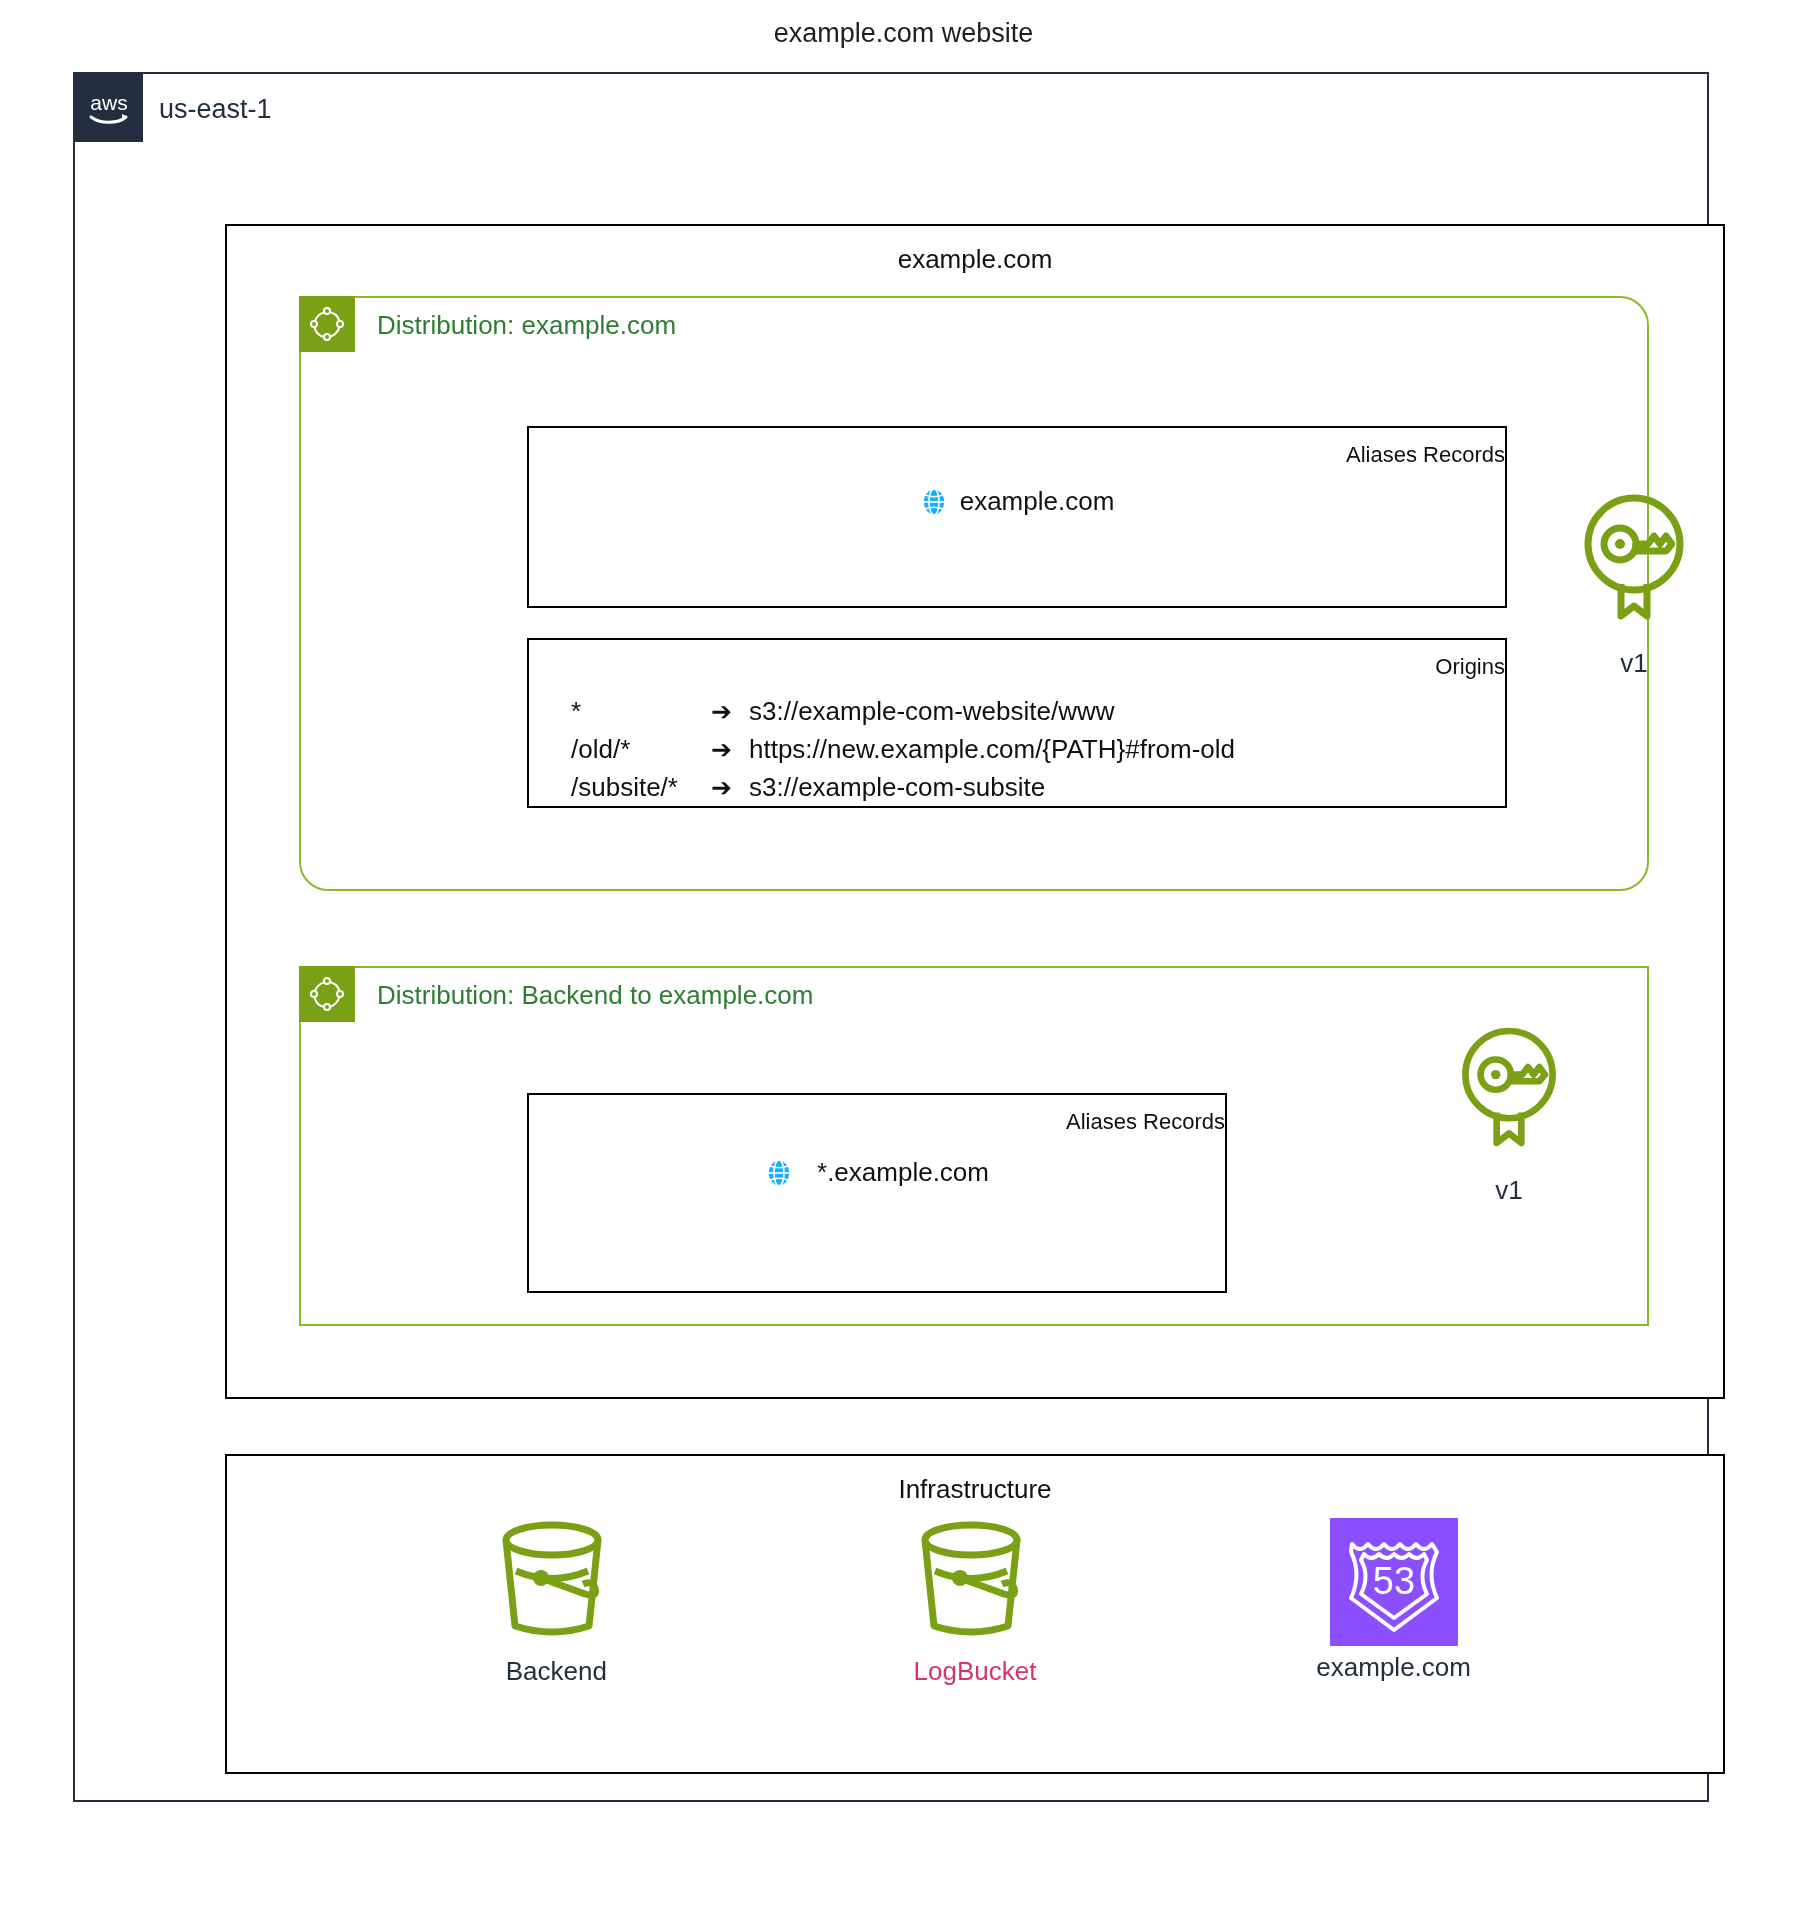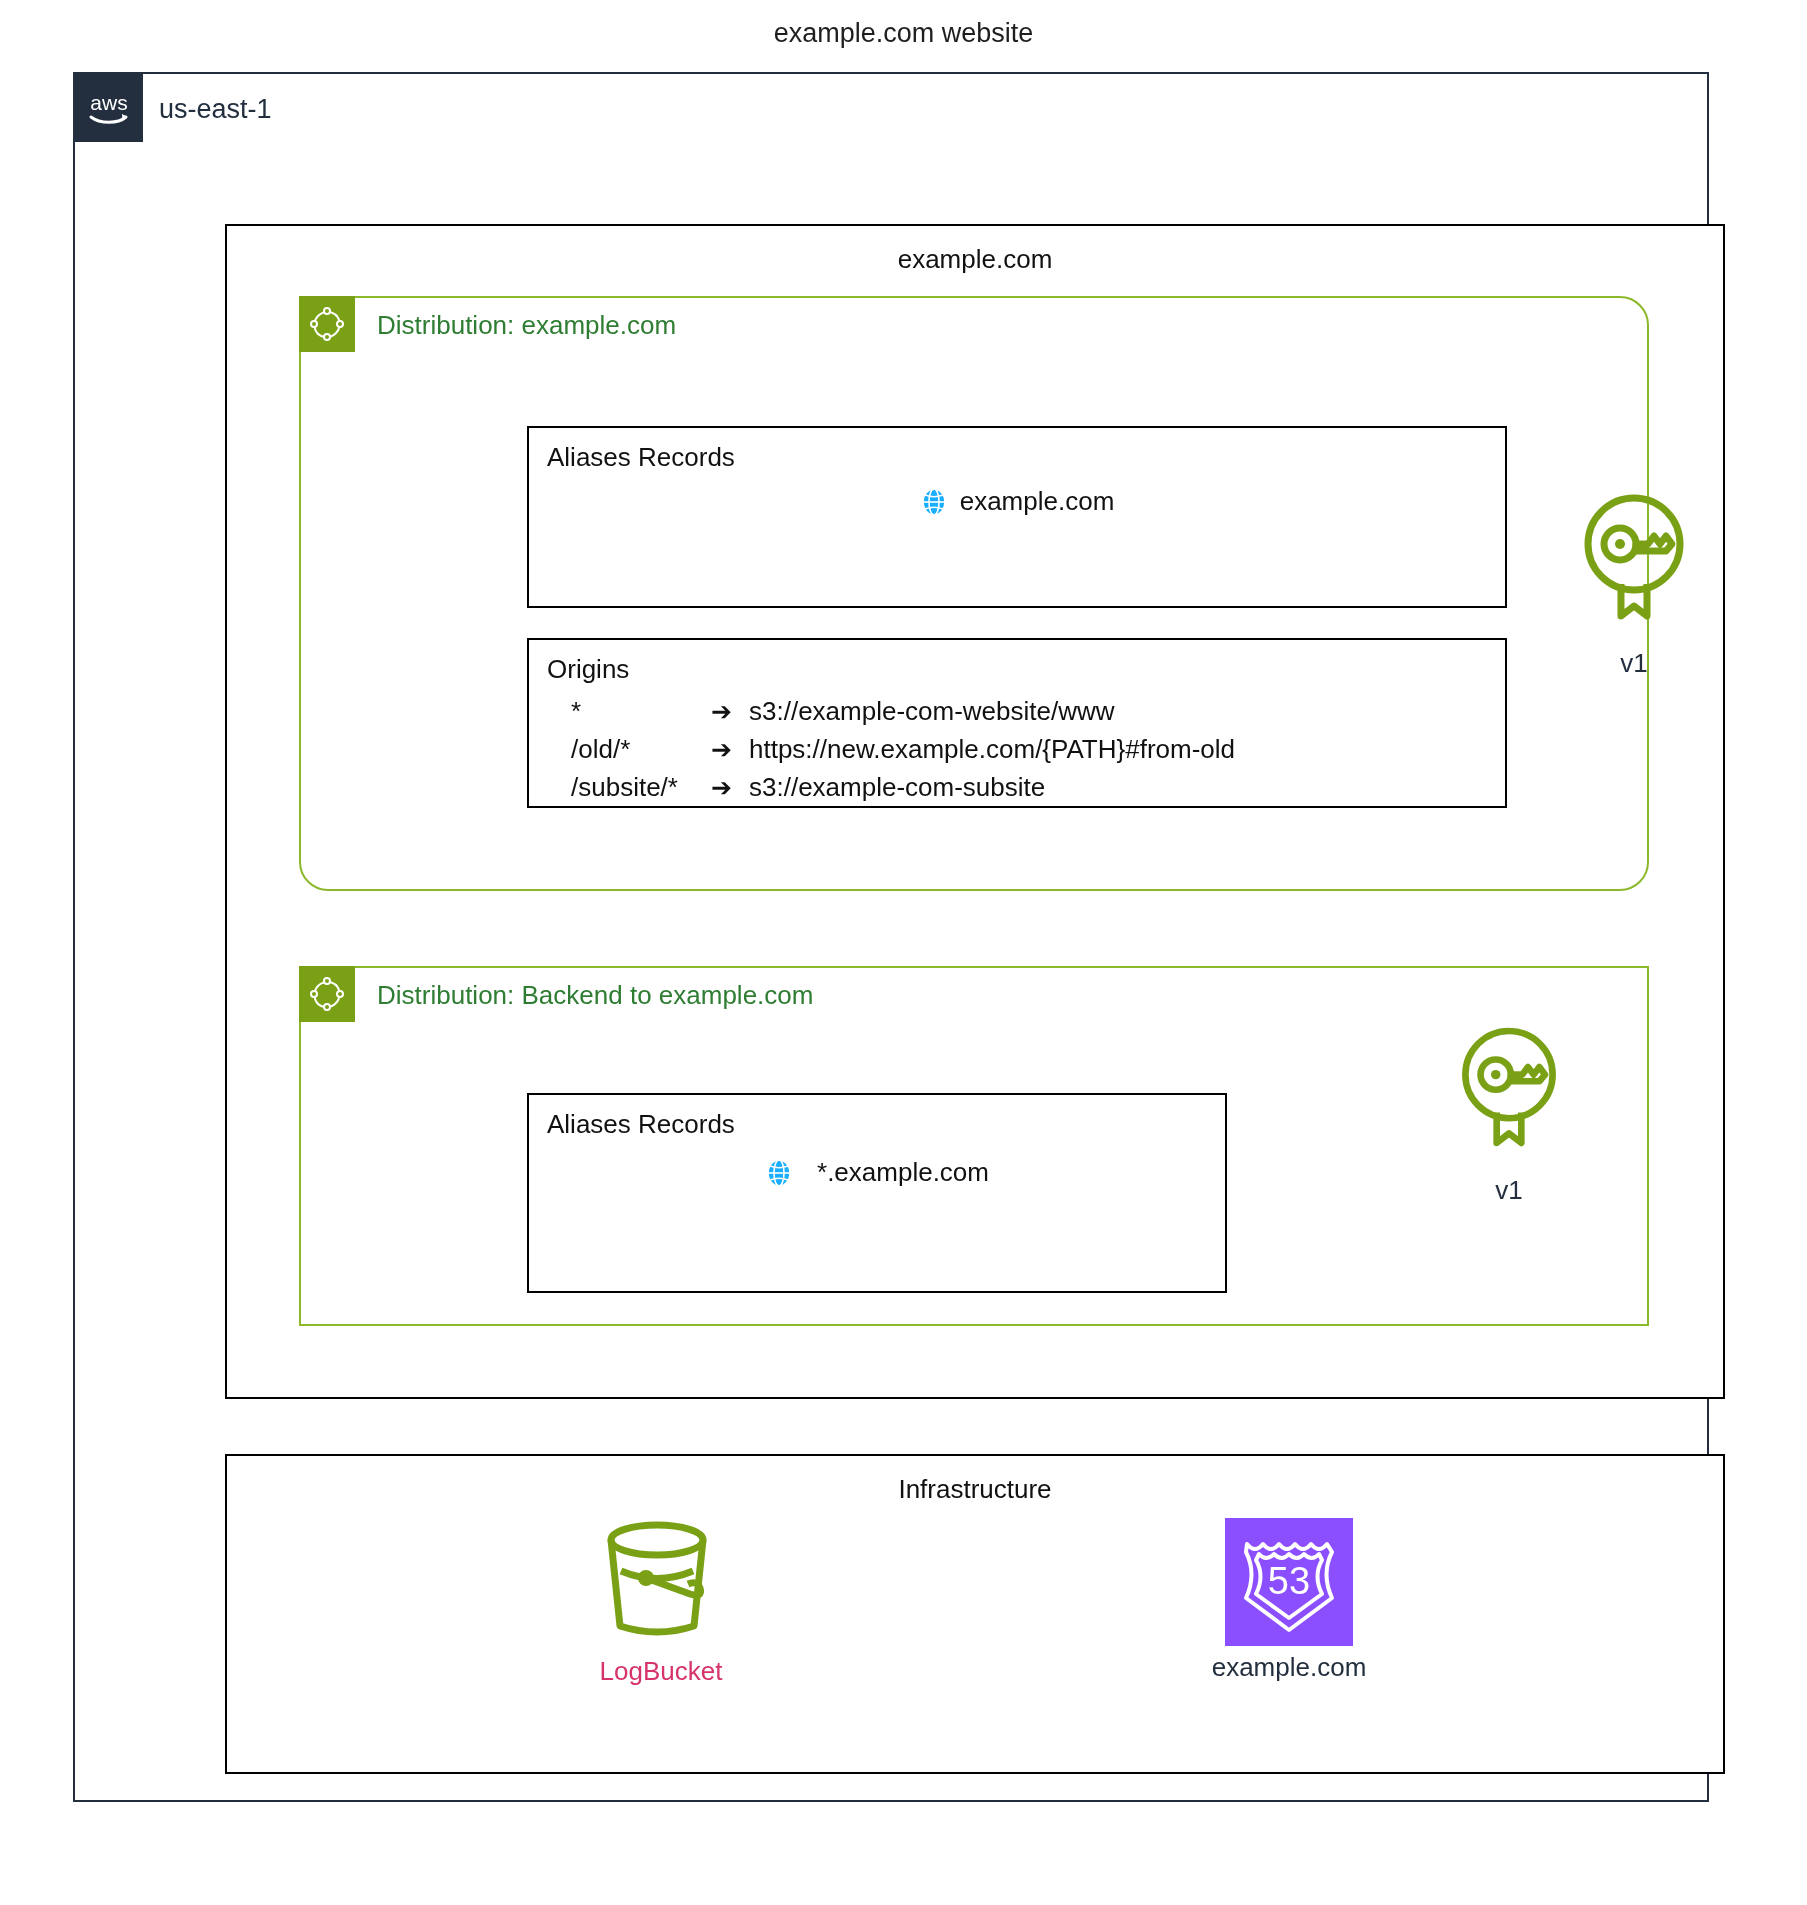--- a/index.html
+++ b/index.html
@@ -113,24 +113,23 @@
     position: absolute;
     border: 2px solid #000000;
     box-sizing: border-box;
     background: #ffffff;
   }
   .inner-title {
     position: absolute;
     left: 0;
     top: 14px;
     width: 100%;
-    text-align: left;
-    font-size: 26px;
+    text-align: right;
+    font-size: 22px;
     color: #111111;
-    margin-left: 18px;
   }
 
   
   .alias-box-1 { left: 226px; top: 128px; width: 980px; height: 182px; }
   .alias-row {
     position: absolute;
     left: 0;
     top: 58px;
     width: 100%;
     display: flex;
@@ -376,20 +375,34 @@
         <div class="cert-label">v1</div>
       </div>
     </div>
   </div>
 
   <div class="group-infra">
     <div class="group-heading">Infrastructure</div>
 
     <div class="infra-items">
 
+      <div class="infra-item">
+        <span>
+          <svg width="132" height="128" viewBox="0 0 132 128" aria-hidden="true">
+            <g fill="none" stroke="#7AA116" stroke-width="7" stroke-linejoin="round">
+              <ellipse cx="62" cy="22" rx="46" ry="15"></ellipse>
+              <path d="M16 22 L25 108 Q62 120 99 108 L108 22"></path>
+              <path d="M26 53 Q62 68 98 53"></path>
+              <path d="M51 60 L95 76 Q108 80 105 70 Q102 62 93 66"></path>
+            </g>
+            <circle cx="51" cy="60" r="8" fill="#7AA116"></circle>
+          </svg>
+        </span>
+        <div class="infra-label">Backend</div>
+      </div>
 
       <div class="infra-item">
         <span>
           <svg width="132" height="128" viewBox="0 0 132 128" aria-hidden="true">
             <g fill="none" stroke="#7AA116" stroke-width="7" stroke-linejoin="round">
               <ellipse cx="62" cy="22" rx="46" ry="15"></ellipse>
               <path d="M16 22 L25 108 Q62 120 99 108 L108 22"></path>
               <path d="M26 53 Q62 68 98 53"></path>
               <path d="M51 60 L95 76 Q108 80 105 70 Q102 62 93 66"></path>
             </g>

